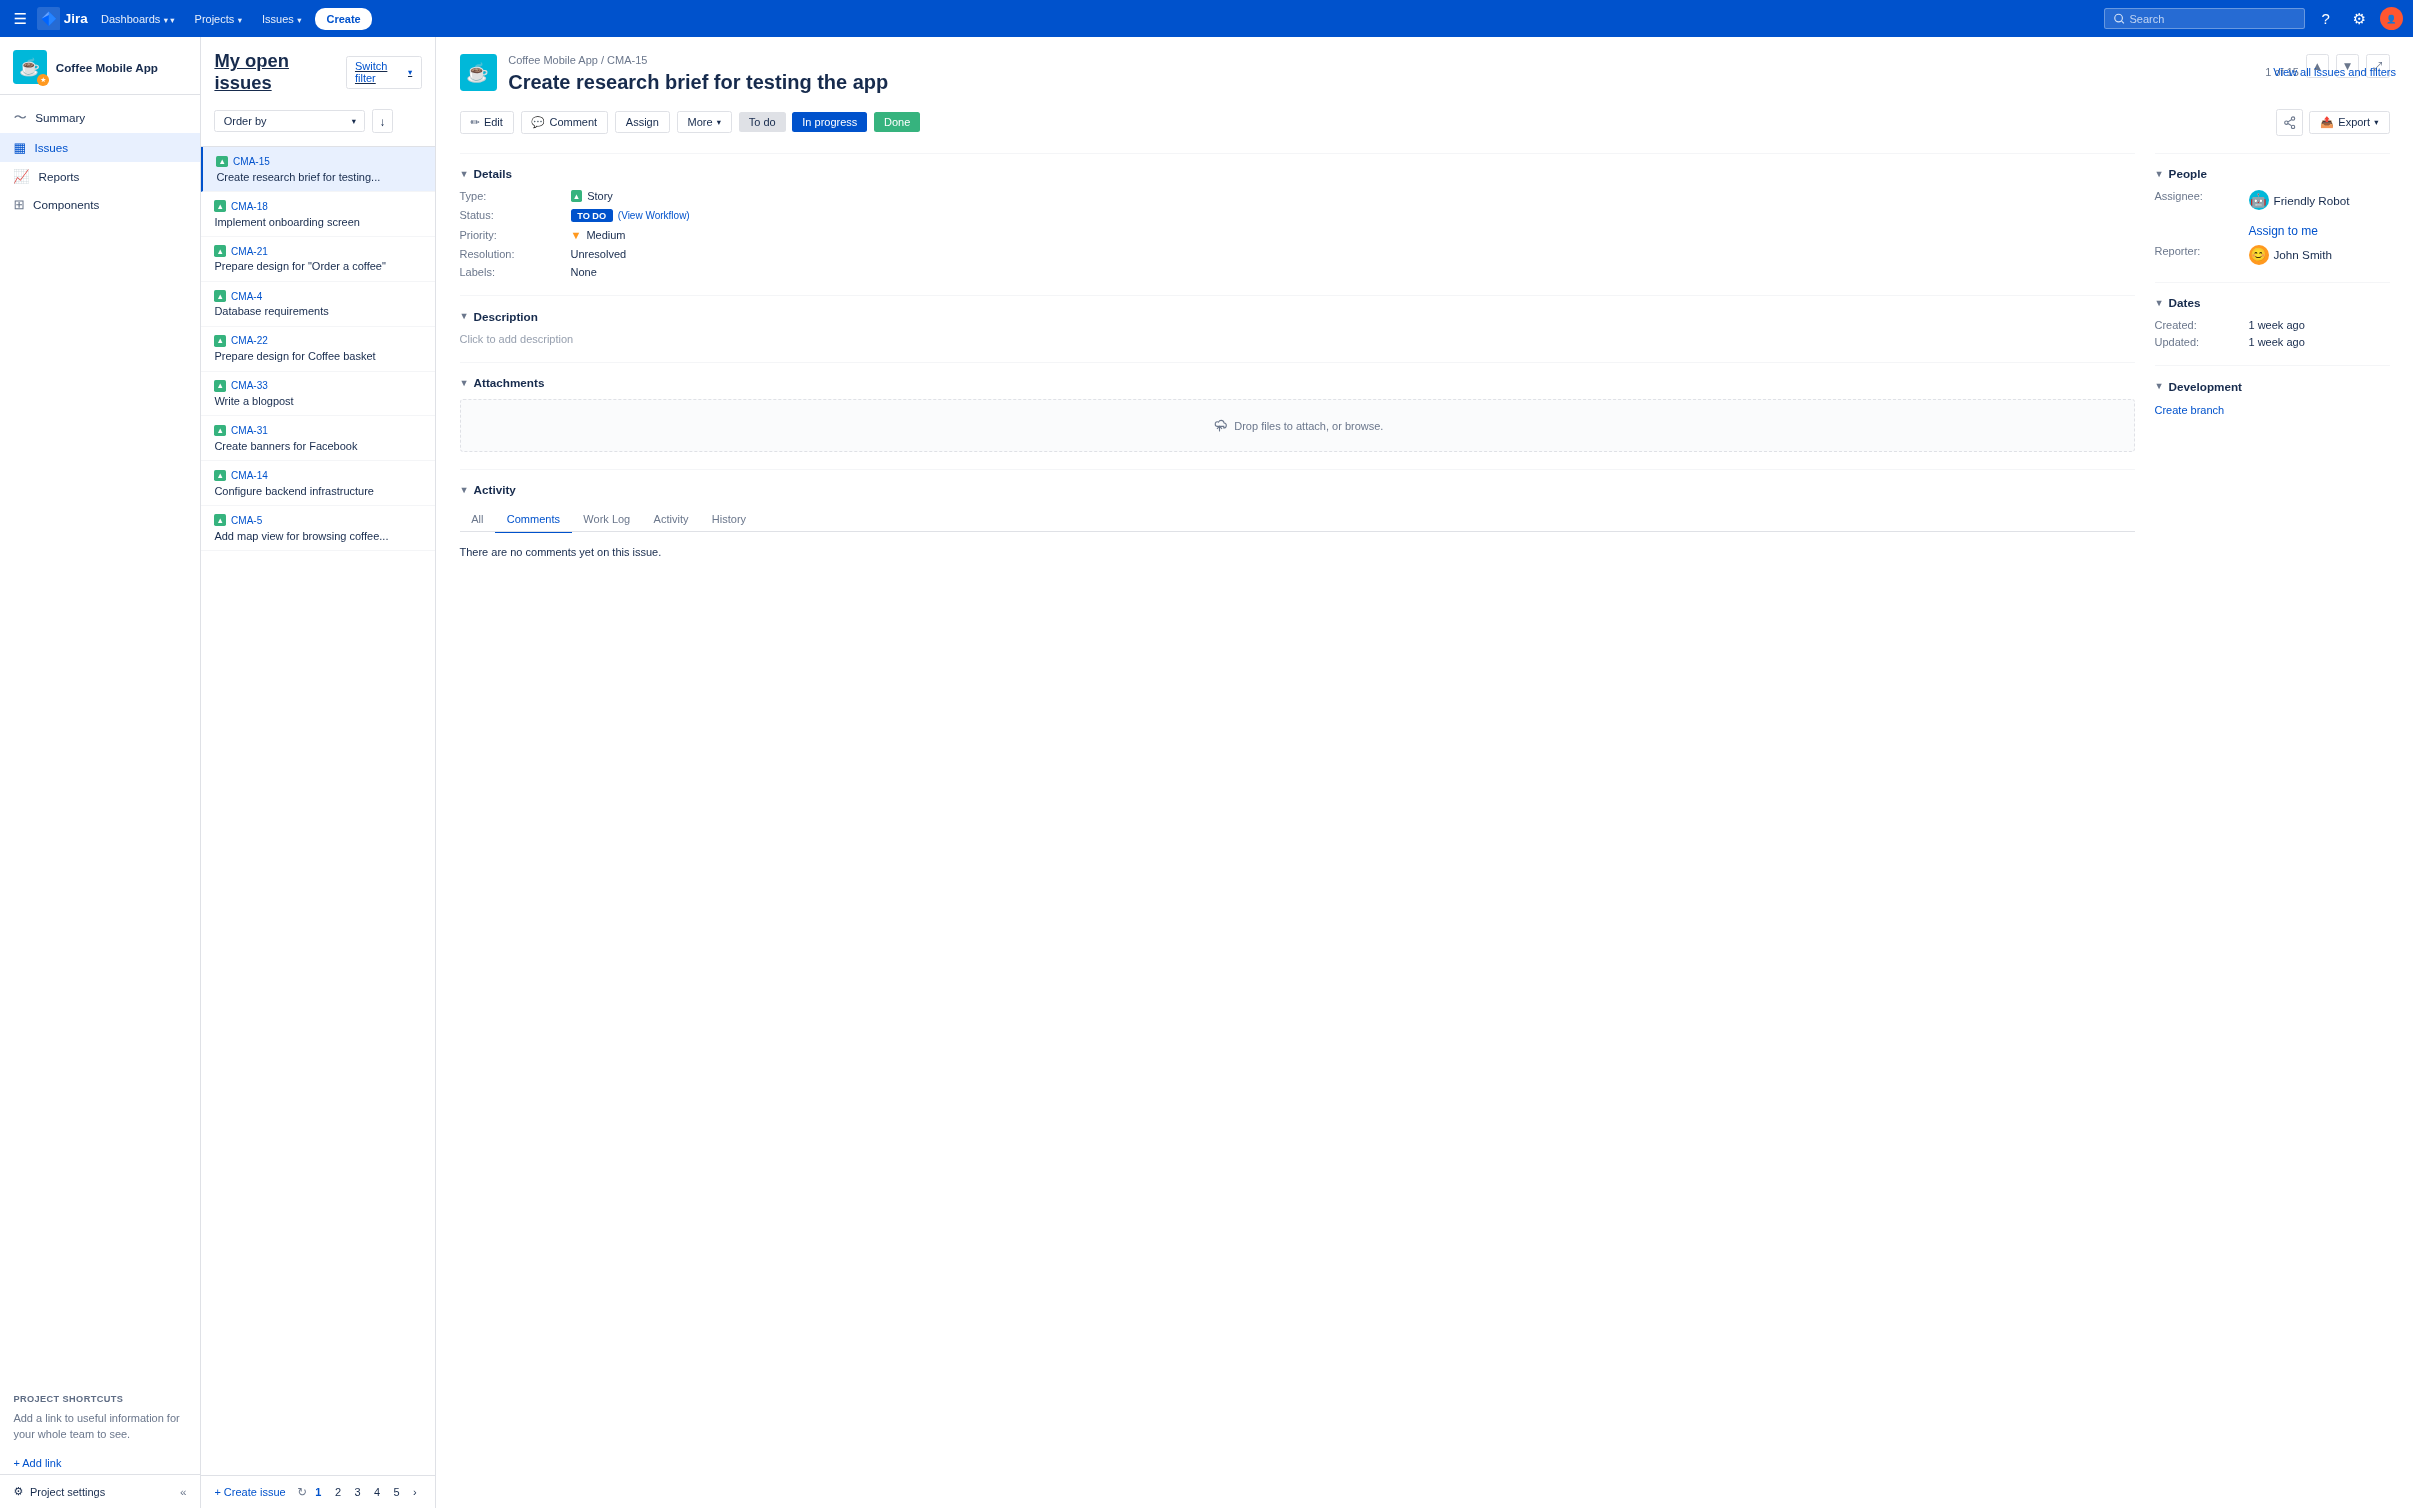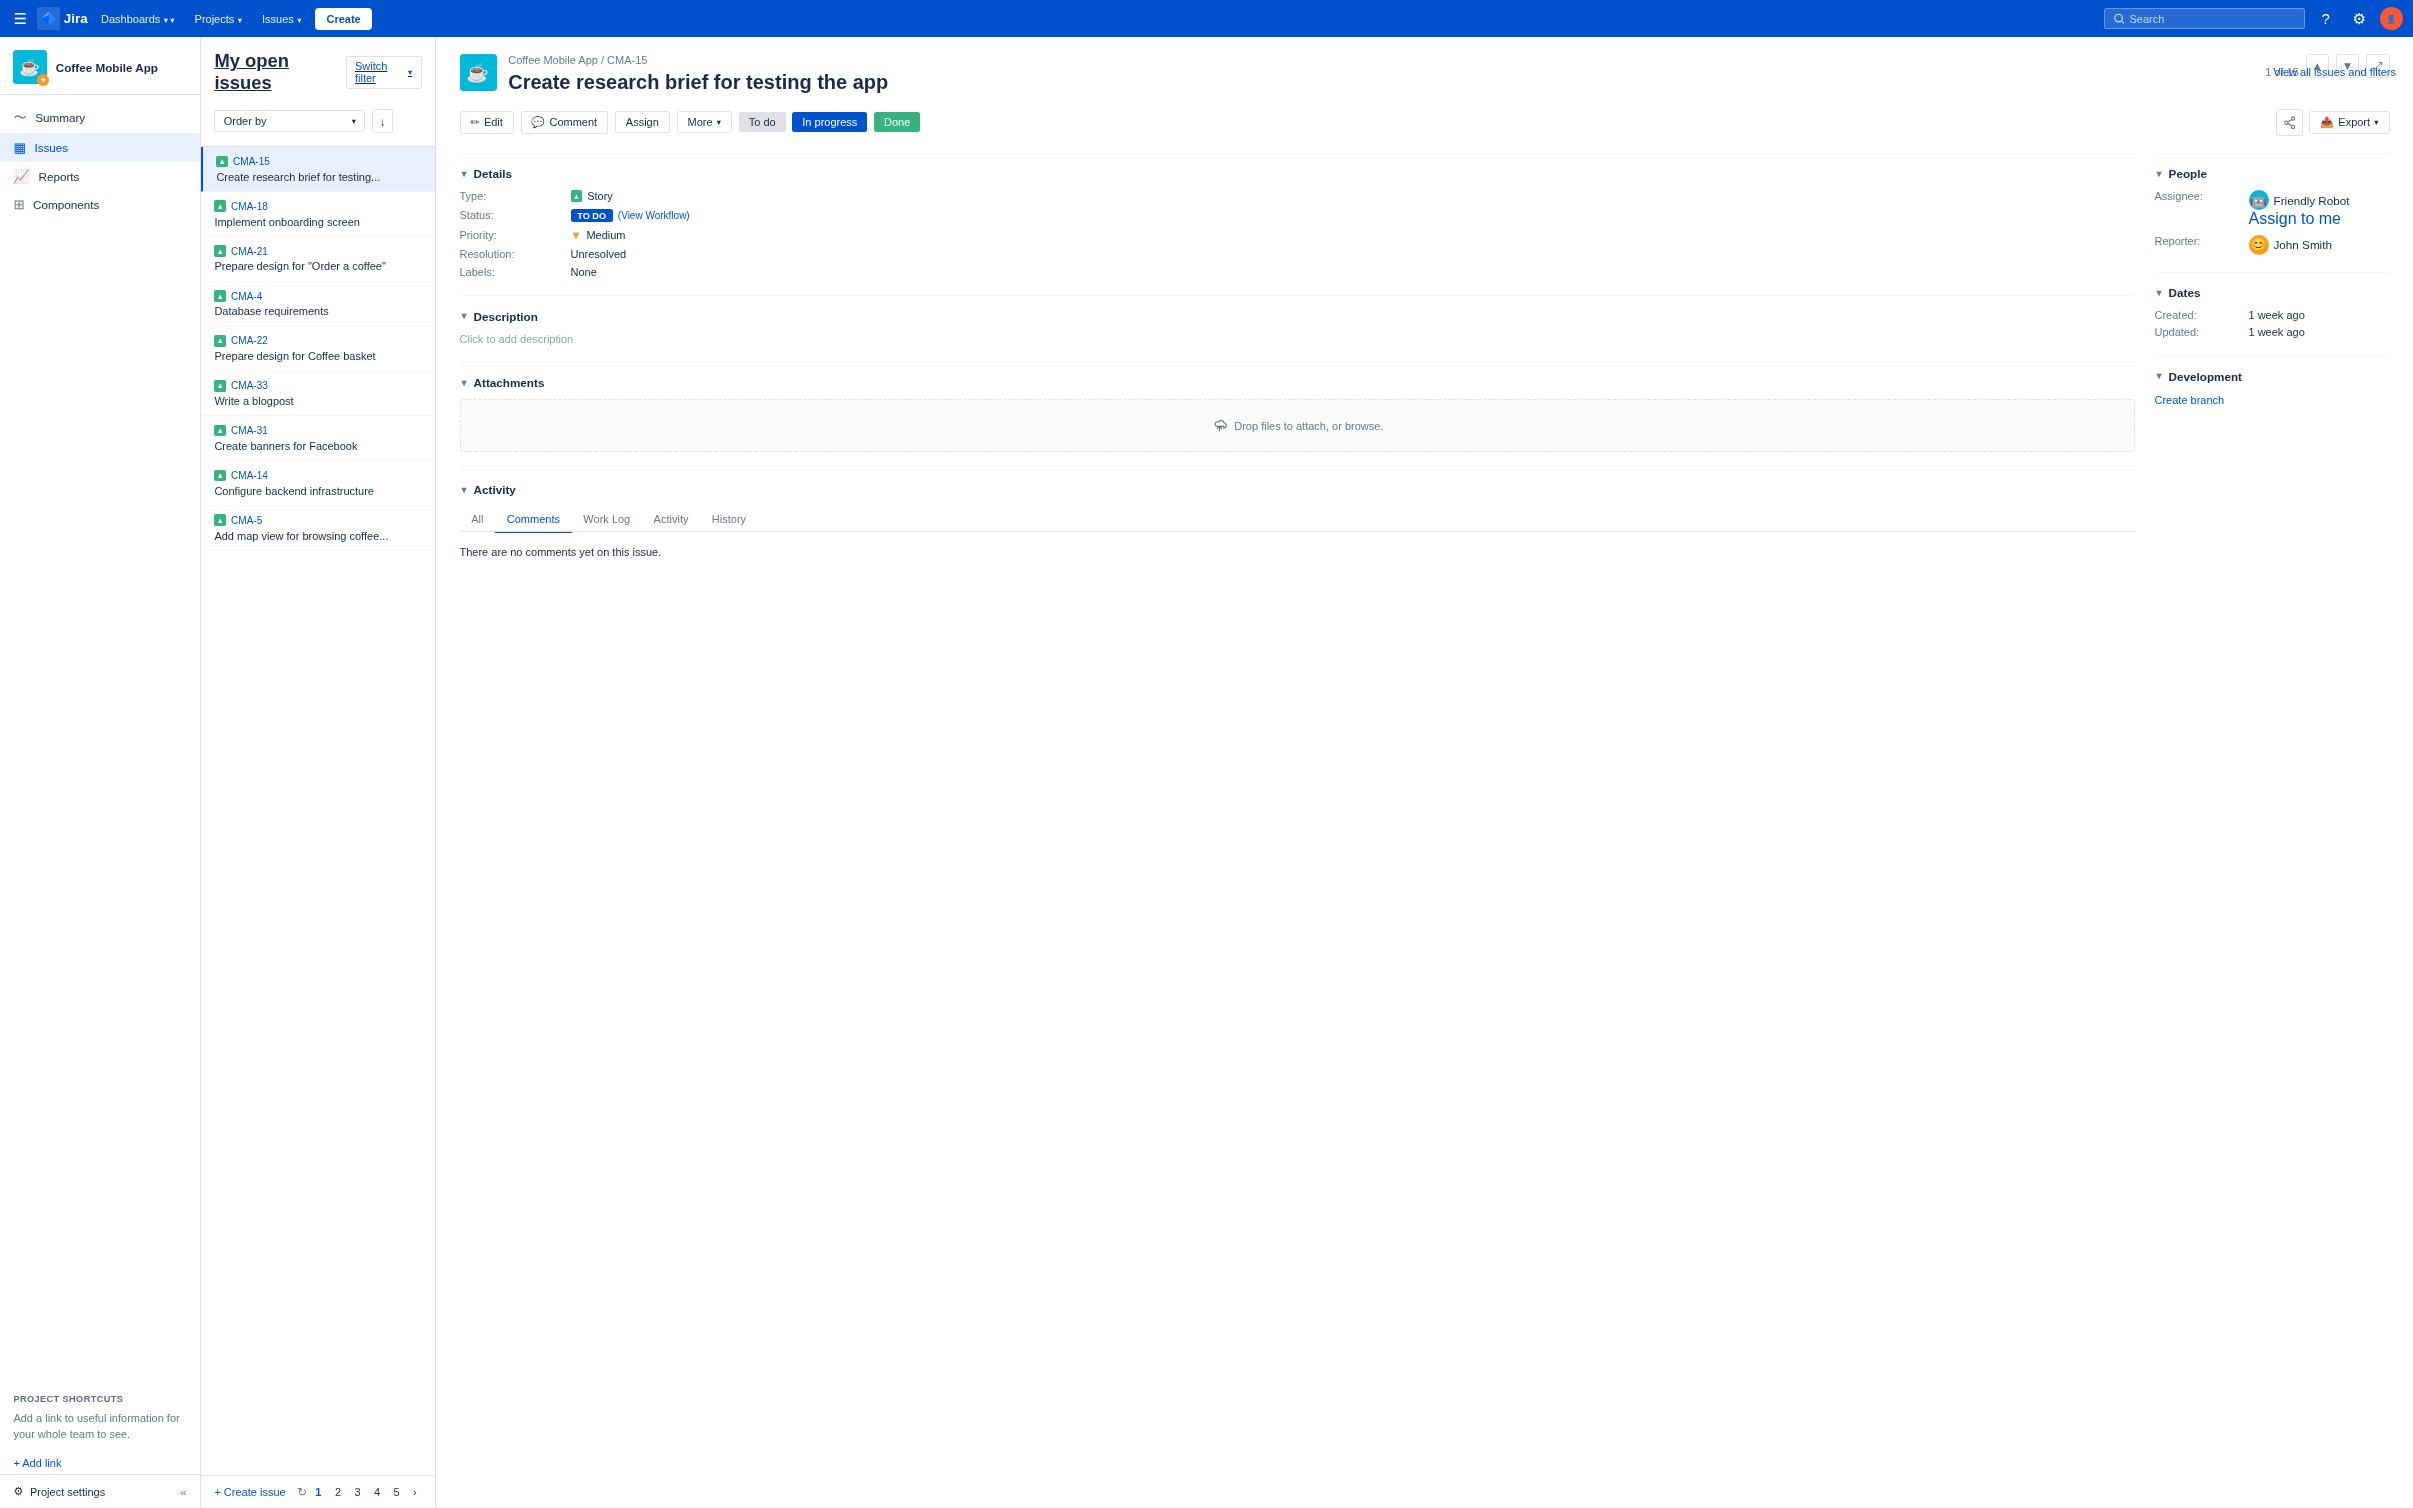--- a/index.html
+++ b/index.html
@@ -4,21 +4,21 @@
   <style>
     * { box-sizing: border-box; margin: 0; padding: 0; }
     body { font-family: -apple-system, BlinkMacSystemFont, 'Segoe UI', sans-serif; font-size: 11.7px; color: #172b4d; background: #f4f5f7; height: 100vh; overflow: hidden; }
 
     
     .top-nav { background: #0052cc; display: flex; align-items: center; padding: 0 10px; height: 37px; gap: 6.7px; }
     .top-nav .hamburger { color: white; font-size: 15px; cursor: pointer; padding: 3.4px; }
     .top-nav .jira-logo { display: flex; align-items: center; gap: 3.4px; color: white; font-weight: 700; font-size: 13.4px; text-decoration: none; }
     .top-nav .jira-logo .logo-icon { width: 23.5px; height: 23.5px; }
     .nav-item { color: rgba(255,255,255,0.9); font-size: 11px; padding: 3.4px 6.7px; border-radius: 2.5px; cursor: pointer; display: flex; align-items: flex-end; gap: 3.4px; }
-    .nav-create { background: white; color: #0052cc; font-weight: 600; font-size: 11px; padding: 5px 11.7px; border-radius: 4px; cursor: pointer; border: none; }
+    .nav-create { background: white; color: #0052cc; font-weight: 600; font-size: 11px; padding: 5px 11.7px; border-radius: 10px; cursor: pointer; border: none; }
     .nav-spacer { flex: 1; }
     .search-box { background: rgba(255,255,255,0.15); border: 0.8px solid rgba(255,255,255,0.3); border-radius: 2.5px; display: flex; align-items: center; padding: 3.4px 8.4px; gap: 5px; width: 201px; }
     .search-box input { background: transparent; border: none; color: white; font-size: 11px; outline: none; width: 100%; }
     .search-box input::placeholder { color: rgba(255,255,255,0.7); }
     .nav-icon-btn { color: white; width: 27px; height: 27px; border-radius: 50%; display: flex; align-items: center; justify-content: center; cursor: pointer; font-size: 13.4px; }
     .avatar { width: 23.5px; height: 23.5px; border-radius: 50%; background: #ff5630; display: flex; align-items: center; justify-content: center; font-size: 9.2px; color: white; overflow: hidden; cursor: pointer; }
 
     
     .app-body { display: flex; height: calc(100vh - 37px); }
 
@@ -100,21 +100,21 @@
     .field-label { font-size: 11px; color: #6b778c; }
     .field-value { font-size: 11px; color: #172b4d; display: flex; align-items: center; gap: 5px; }
     .status-badge { background: #0052cc; color: white; font-size: 9.2px; font-weight: 700; padding: 1.7px 6.7px; border-radius: 2.5px; text-transform: uppercase; }
     .workflow-link { color: #0052cc; font-size: 10px; cursor: pointer; }
     .priority-icon { color: #ff991f; font-size: 11px; }
 
     .people-section { margin-bottom: 13.4px; }
     .people-row { display: grid; grid-template-columns: 84px 1fr; gap: 6.7px 10px; align-items: start; margin-bottom: 6.7px; }
     .person-info { display: flex; align-items: center; gap: 5px; }
     .person-avatar { width: 20px; height: 20px; border-radius: 50%; display: flex; align-items: center; justify-content: center; font-size: 10px; }
-    .assign-me { color: #0052cc; font-size: 16px; cursor: pointer; display: block; margin-top: 0; }
+    .assign-me { color: #0052cc; font-size: 12px; cursor: pointer; display: block; margin-top: 14px; }
 
     .dates-section .dates-grid { display: grid; grid-template-columns: 84px 1fr; gap: 5px 10px; }
     .date-label { font-size: 11px; color: #6b778c; }
     .date-value { font-size: 11px; color: #172b4d; }
 
     .dev-section .create-branch { color: #0052cc; font-size: 11px; cursor: pointer; }
 
     .description-placeholder { color: #97a0af; font-size: 11px; cursor: pointer; }
 
     .attachments-drop { border: 1.7px dashed #dfe1e6; border-radius: 3.4px; padding: 17px; text-align: center; color: #6b778c; font-size: 11px; display: flex; align-items: center; justify-content: center; gap: 6.7px; cursor: pointer; background: #fafbfc; }

